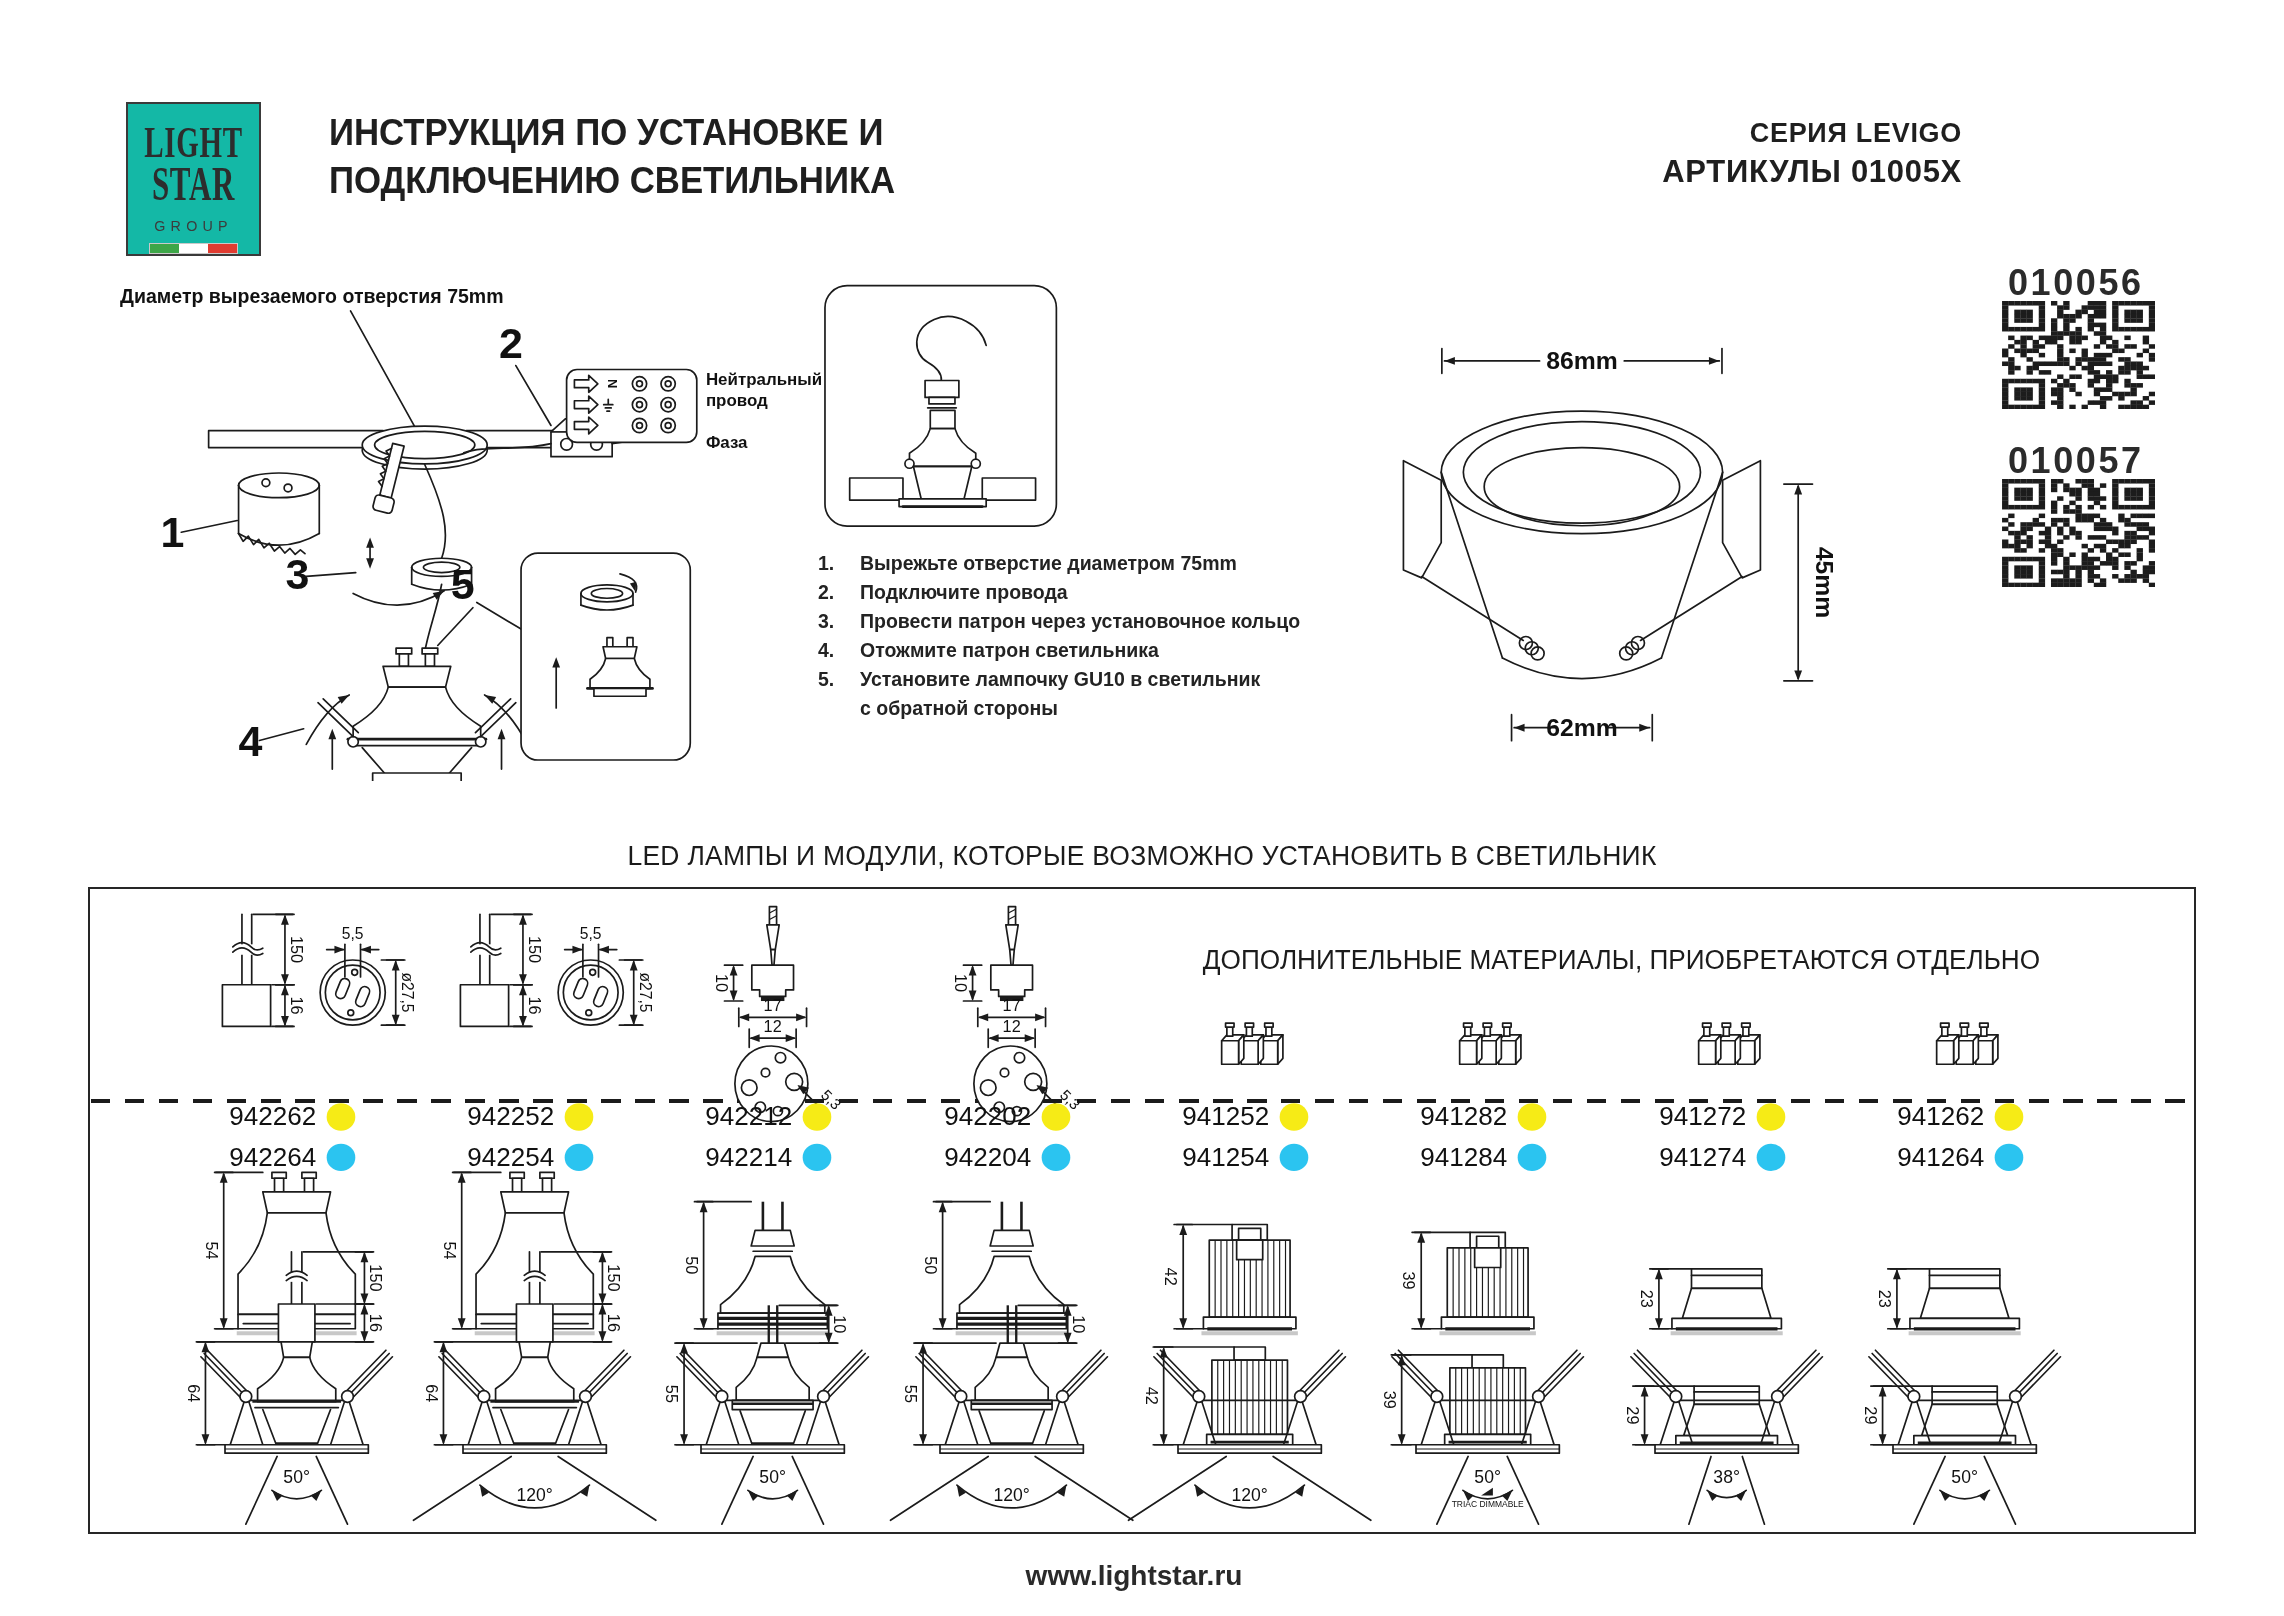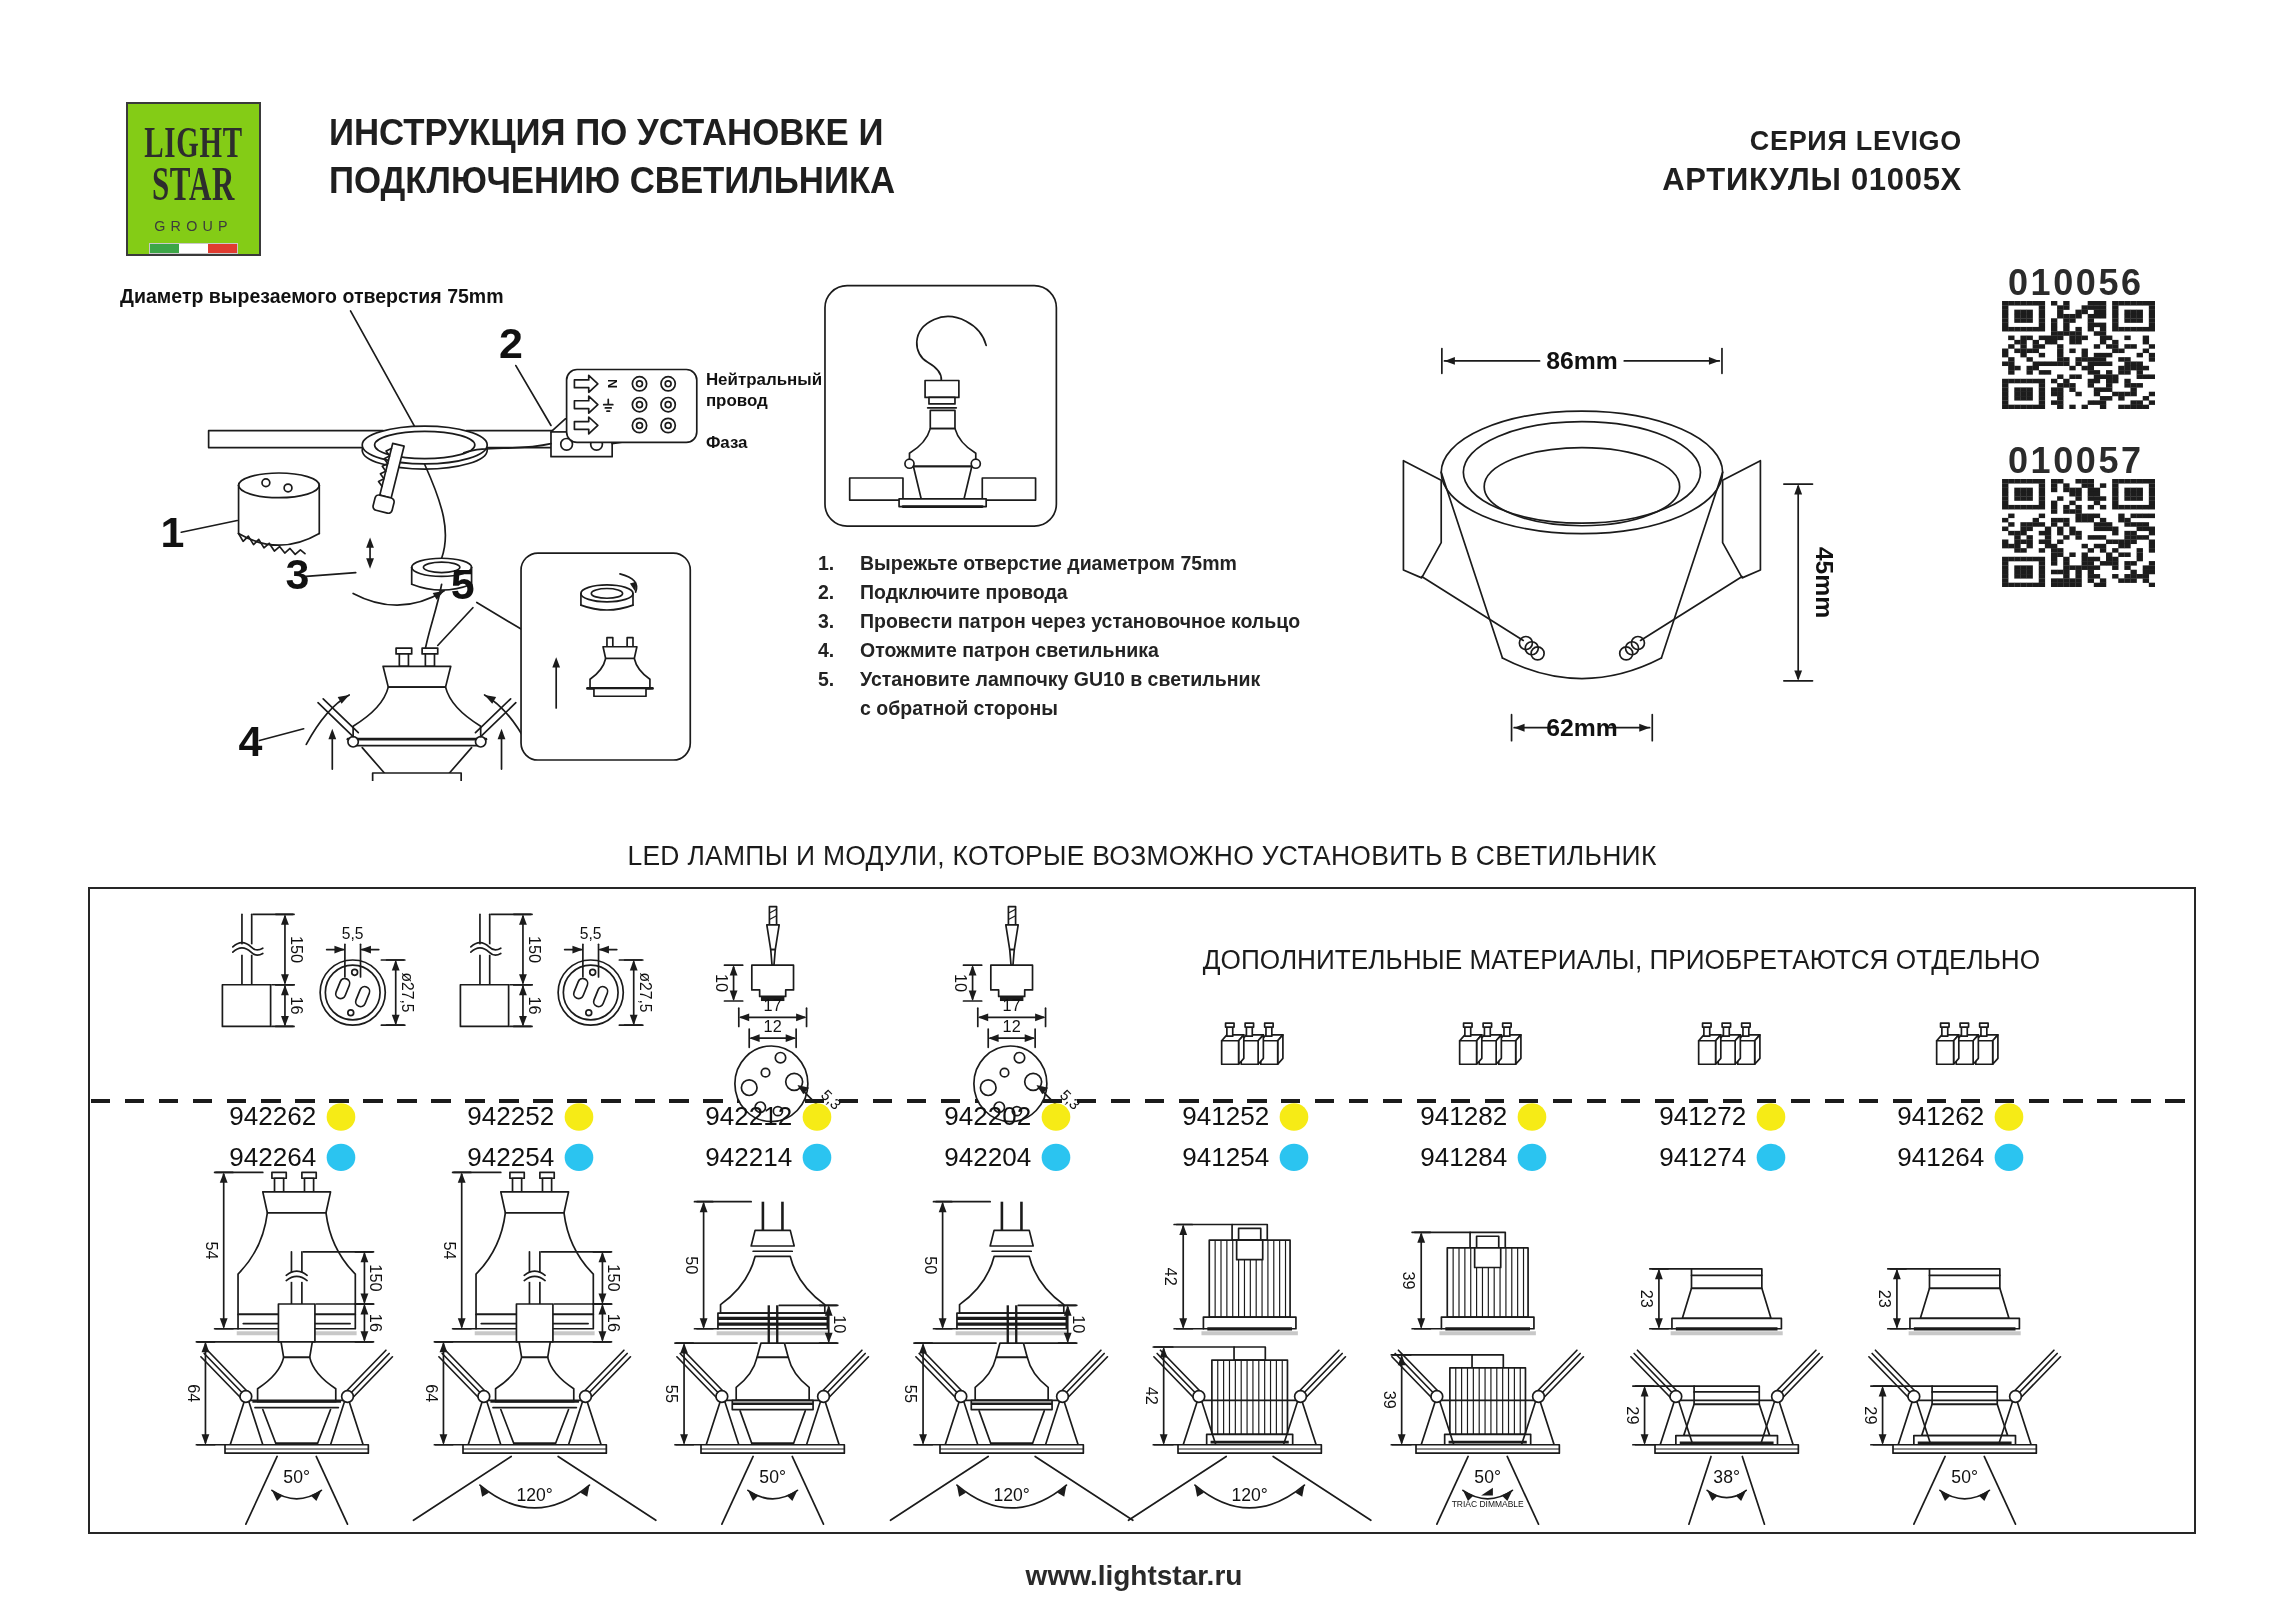--- a/index.html
+++ b/index.html
@@ -2,33 +2,33 @@
 <html style="font-size:10.4px"><head>
 <meta charset="utf-8">
 <style>
   html,body{margin:0;padding:0;background:#9a9a9a;}
   .page{position:relative;width:2284px;height:1616px;background:#ffffff;
         font-family:"Liberation Sans",sans-serif;overflow:hidden;color:#1c1c1c;}
   .abs{position:absolute;}
 
   
   .logo-box{position:absolute;left:126px;top:102px;width:135px;height:154px;border:2px solid #3a3a3a;
-            display:flex;flex-direction:column;align-items:center;padding-top:26px;box-sizing:border-box;background:#84cc16;}
+            display:flex;flex-direction:column;align-items:center;padding-top:26px;box-sizing:border-box;background:#14b8a6;}
   .logo-word{display:block;font-family:"Liberation Serif",serif;font-weight:bold;color:#2d2d2d;
              line-height:.86;transform:scaleY(1.55);letter-spacing:0.7px;}
   .logo-word.w1{font-size:29px;}
   .logo-word.w2{font-size:31px;margin-top:17px;}
   .logo-group{font-size:14.3px;letter-spacing:5.2px;color:#3c3c3c;margin-top:19.5px;font-weight:400;}
   .logo-flag{display:flex;margin-top:9px;border:0.7px solid #c9c9c9;}
   .logo-flag span{width:29px;height:8.5px;display:block;}
 
   .main-title{position:absolute;left:329px;top:109px;font-size:37px;font-weight:bold;color:#1f1f1f;
               line-height:1.30;transform:scaleX(.94);transform-origin:left top;white-space:nowrap;}
   .series{position:absolute;left:1397px;top:118px;width:565px;text-align:right;color:#1f1f1f;}
-  .series-line1{font-size:27px;font-weight:bold;letter-spacing:0.7px;margin-top:8px;}
+  .series-line1{font-size:27px;font-weight:bold;letter-spacing:0.7px;}
   .series-line2{font-size:31px;font-weight:bold;margin-top:5px;letter-spacing:0.7px;}
 
   .art-label{position:absolute;left:2002px;width:156px;text-align:left;font-size:36px;font-weight:bold;
              color:#2b2b2b;letter-spacing:2.6px;margin-left:6px;}
   .qr-wrap{position:absolute;left:2002px;width:156px;}
 
   
   .steps{position:absolute;left:818px;top:552px;}
   .step{display:flex;height:29px;font-size:19.5px;font-weight:bold;color:#232323;align-items:flex-start;}
   .step-num{width:42px;flex:none;}

